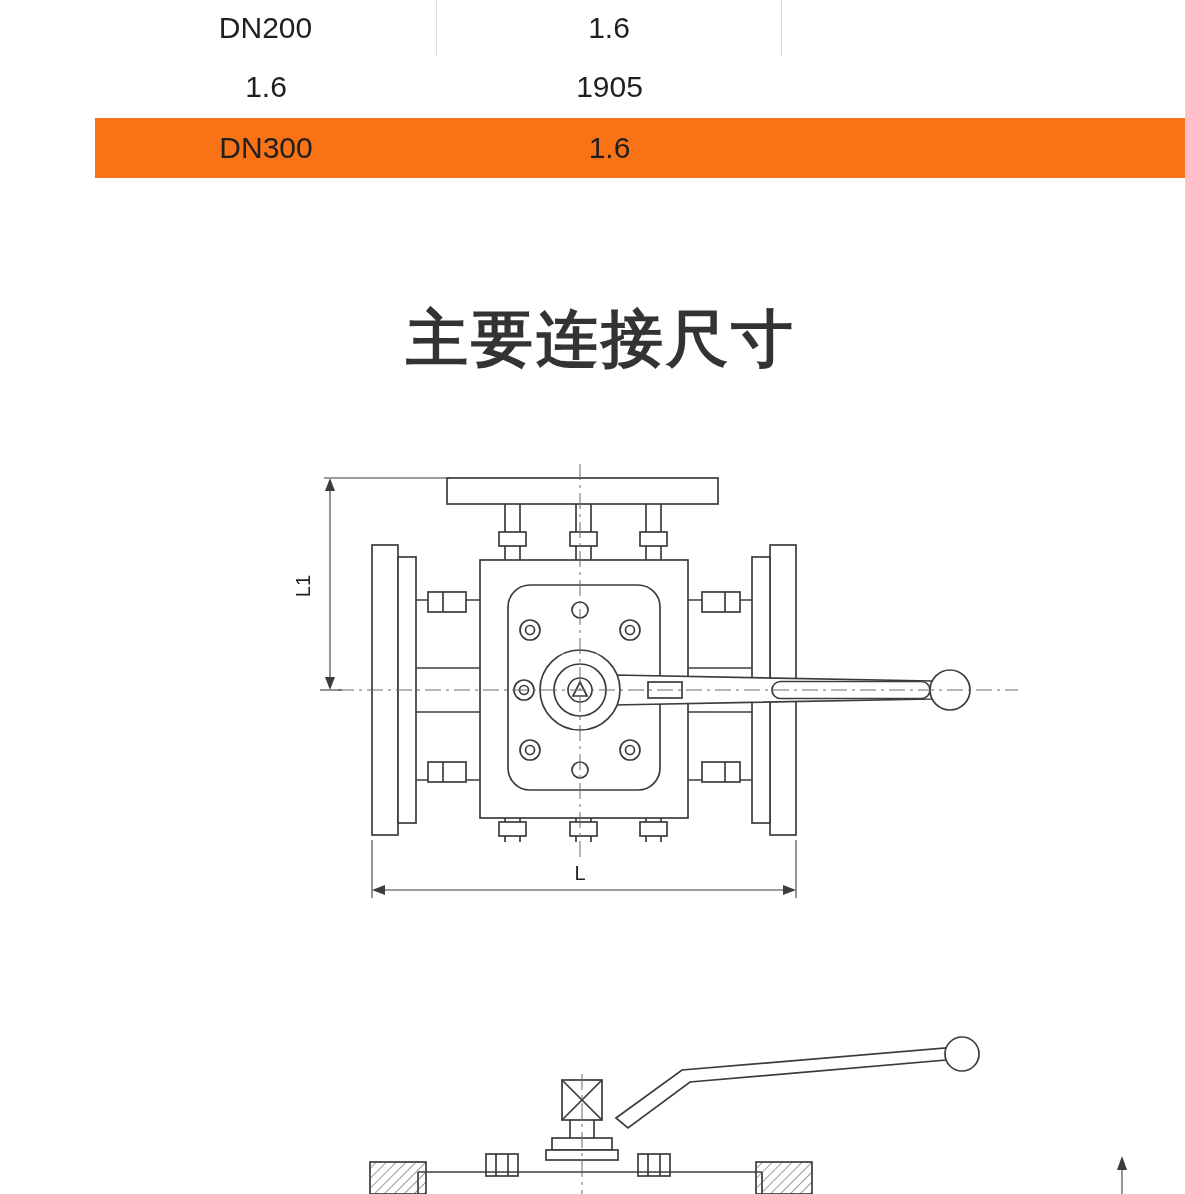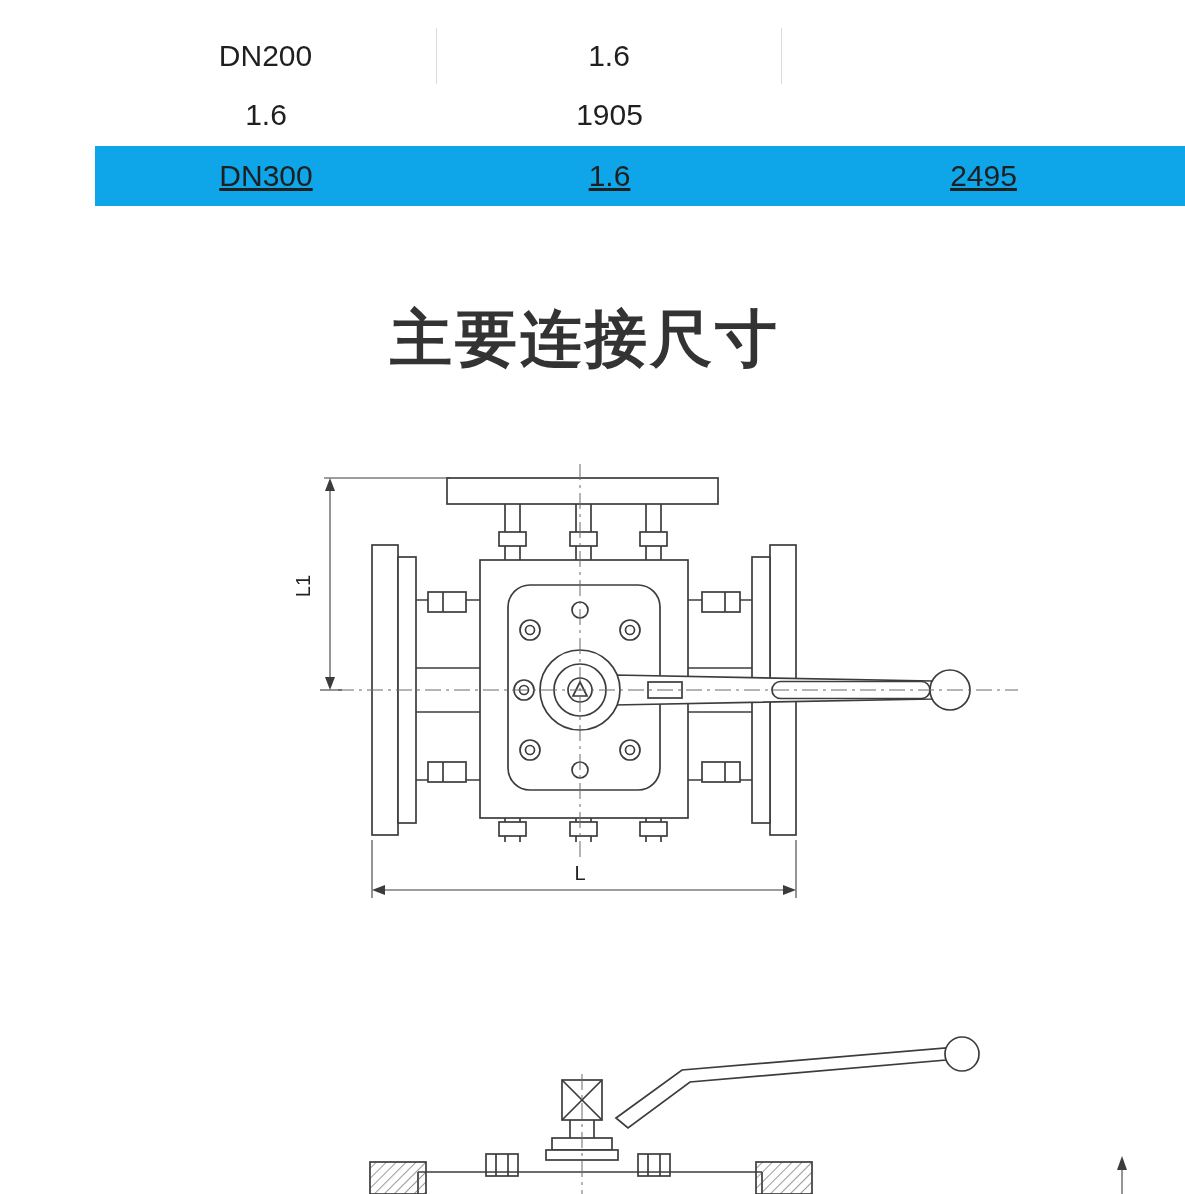--- a/index.html
+++ b/index.html
@@ -6,37 +6,37 @@
   html, body { margin: 0; padding: 0; }
   body {
     width: 1185px; height: 1194px;
     position: relative;
     background: #ffffff;
     font-family: "Liberation Sans", sans-serif;
     overflow: hidden;
   }
 
   
-  .spec-table { position: absolute; left: 95px; top: 0; width: 1090px; margin-top: 28px; }
+  .spec-table { position: absolute; left: 95px; top: 0; width: 1090px; }
   .spec-row {
     display: grid;
     grid-template-columns: 342px 345px 403px;
     font-size: 30px;
     color: #1f1f1f;
   }
   .spec-row.r1 { height: 56px; }
   .spec-row.r2 { height: 62px; }
-  .spec-row.r3 { height: 60px; background: #0ea5e9; text-decoration: underline; }
+  .spec-row.r3 { height: 60px; background: #f97316; }
   .cell { height: 100%; display: flex; align-items: center; justify-content: center; }
   .spec-row.r1 .cell.divided { border-right: 1px solid #d9dcde; }
 
   
   .main-title {
     position: absolute;
-    top: 297px; left: 0; width: 1170px;
+    top: 297px; left: 16px; width: 1170px;
     text-align: center;
     font-size: 62px;
     font-weight: 700;
     color: #333333;
     letter-spacing: 3px;
   }
 
   
   .draw { position: absolute; }
   .shapes { stroke: #3c3c3c; stroke-width: 1.7; fill: #ffffff; }
@@ -59,21 +59,20 @@
     <div class="cell divided">DN200</div>
     <div class="cell divided">1.6</div>
   </div>
   <div class="spec-row r2">
     <div class="cell">1.6</div>
     <div class="cell">1905</div>
   </div>
   <div class="spec-row r3">
     <div class="cell">DN300</div>
     <div class="cell">1.6</div>
-    <div class="cell">2495</div>
   </div>
 </div>
 
 <div class="main-title">主要连接尺寸</div>
 
 <svg class="draw" style="left:280px; top:460px;" width="740" height="450" viewBox="0 0 740 450">
 
   <g class="shapes">
 
     <rect x="167" y="18" width="271" height="26"></rect>

